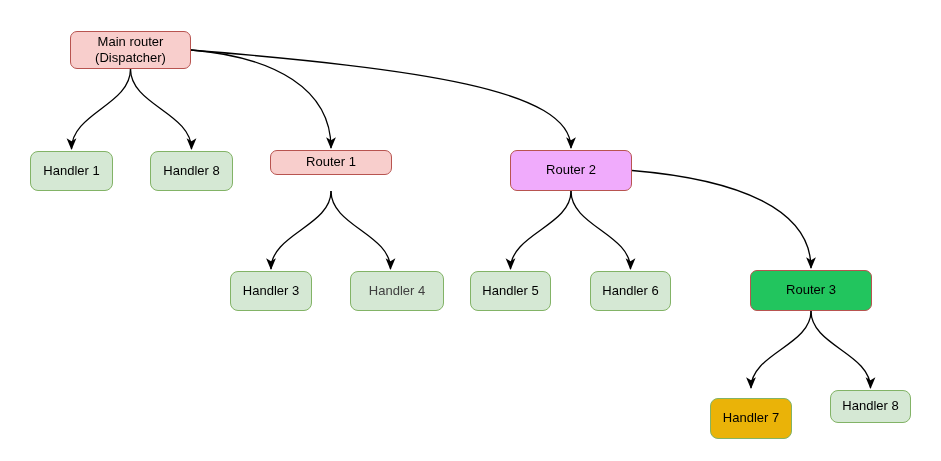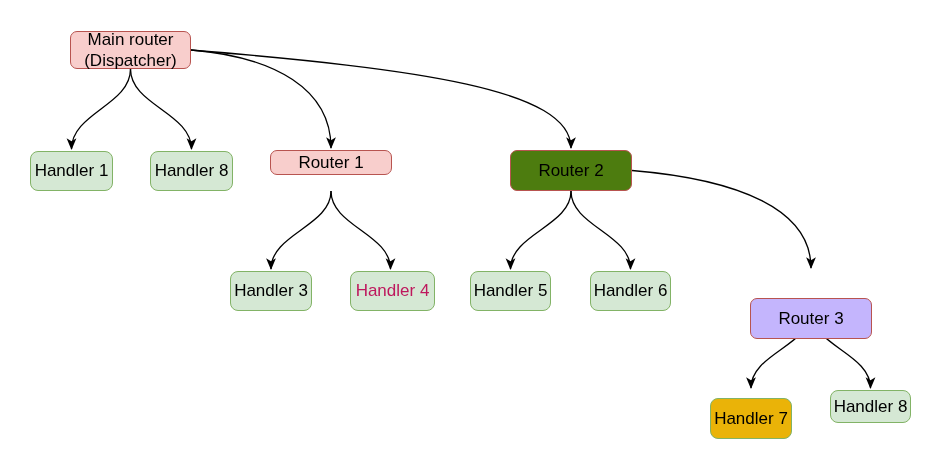--- a/index.html
+++ b/index.html
@@ -23,21 +23,21 @@
     height: 461px;
     pointer-events: none;
   }
   .node {
     position: absolute;
     box-sizing: border-box;
     display: flex;
     align-items: center;
     justify-content: center;
     text-align: center;
-    font-size: 17px;
+    font-size: 13px;
     line-height: 1.25;
     white-space: pre-line;
     color: #000000;
   }
   .node.router {
     border-radius: 7px;
   }
   .node.handler {
     border-radius: 8px;
   }
@@ -69,22 +69,22 @@
         <path class="edge-path" d="M 811 311 C 811 345.65, 751 353.35, 751 388" stroke="#000000" marker-end="url(#arrowhead)"></path>
         <path class="edge-path" d="M 811 311 C 811 345.65, 870.5 353.35, 870.5 388" stroke="#000000" marker-end="url(#arrowhead)"></path>
       </g>
   </svg>
   <div id="node-layer">
       <div class="node router" style="left: 70px; top: 31px; width: 121px; height: 38px; background: rgb(248, 206, 204); border: 1.3px solid rgb(184, 84, 80); color: rgb(0, 0, 0);">Main router
 (Dispatcher)</div>
       <div class="node handler" style="left: 30px; top: 151px; width: 83px; height: 40px; background: rgb(213, 232, 212); border: 1.3px solid rgb(130, 179, 102); color: rgb(0, 0, 0);">Handler 1</div>
       <div class="node handler" style="left: 150px; top: 151px; width: 83px; height: 40px; background: rgb(213, 232, 212); border: 1.3px solid rgb(130, 179, 102); color: rgb(0, 0, 0);">Handler 8</div>
       <div class="node router" style="left: 270px; top: 150px; width: 122px; height: 25px; background: rgb(248, 206, 204); border: 1.3px solid rgb(184, 84, 80); color: rgb(0, 0, 0);">Router 1</div>
-      <div class="node router" style="left: 510px; top: 150px; width: 122px; height: 41px; background: #4d7c0f; border: 1.3px solid rgb(184, 84, 80); color: rgb(0, 0, 0);">Router 2</div>
+      <div class="node router" style="left: 510px; top: 150px; width: 122px; height: 41px; background: #f0abfc; border: 1.3px solid rgb(184, 84, 80); color: rgb(0, 0, 0);">Router 2</div>
       <div class="node handler" style="left: 230px; top: 271px; width: 82px; height: 40px; background: rgb(213, 232, 212); border: 1.3px solid rgb(130, 179, 102); color: rgb(0, 0, 0);">Handler 3</div>
-      <div class="node handler" style="left: 350px; top: 271px; width: 85px; height: 40px; background: rgb(213, 232, 212); border: 1.3px solid rgb(130, 179, 102); color: #be185d;">Handler 4</div>
+      <div class="node handler" style="left: 350px; top: 271px; width: 94px; height: 40px; background: rgb(213, 232, 212); border: 1.3px solid rgb(130, 179, 102); color: #404040;">Handler 4</div>
       <div class="node handler" style="left: 470px; top: 271px; width: 81px; height: 40px; background: rgb(213, 232, 212); border: 1.3px solid rgb(130, 179, 102); color: rgb(0, 0, 0);">Handler 5</div>
       <div class="node handler" style="left: 590px; top: 271px; width: 81px; height: 40px; background: rgb(213, 232, 212); border: 1.3px solid rgb(130, 179, 102); color: rgb(0, 0, 0);">Handler 6</div>
-      <div class="node router" style="left: 750px; top: 270px; width: 122px; height: 41px; background: #c4b5fd; border: 1.3px solid rgb(184, 84, 80); color: rgb(0, 0, 0); margin-top: 28px;">Router 3</div>
+      <div class="node router" style="left: 750px; top: 270px; width: 122px; height: 41px; background: #22c55e; border: 1.3px solid rgb(184, 84, 80); color: rgb(0, 0, 0);">Router 3</div>
       <div class="node handler" style="left: 710px; top: 398px; width: 82px; height: 41px; background: #eab308; border: 1.3px solid rgb(130, 179, 102); color: rgb(0, 0, 0);">Handler 7</div>
       <div class="node handler" style="left: 830px; top: 390px; width: 81px; height: 33px; background: rgb(213, 232, 212); border: 1.3px solid rgb(130, 179, 102); color: rgb(0, 0, 0);">Handler 8</div>
     </div>
 </div>
 
 </body></html>

